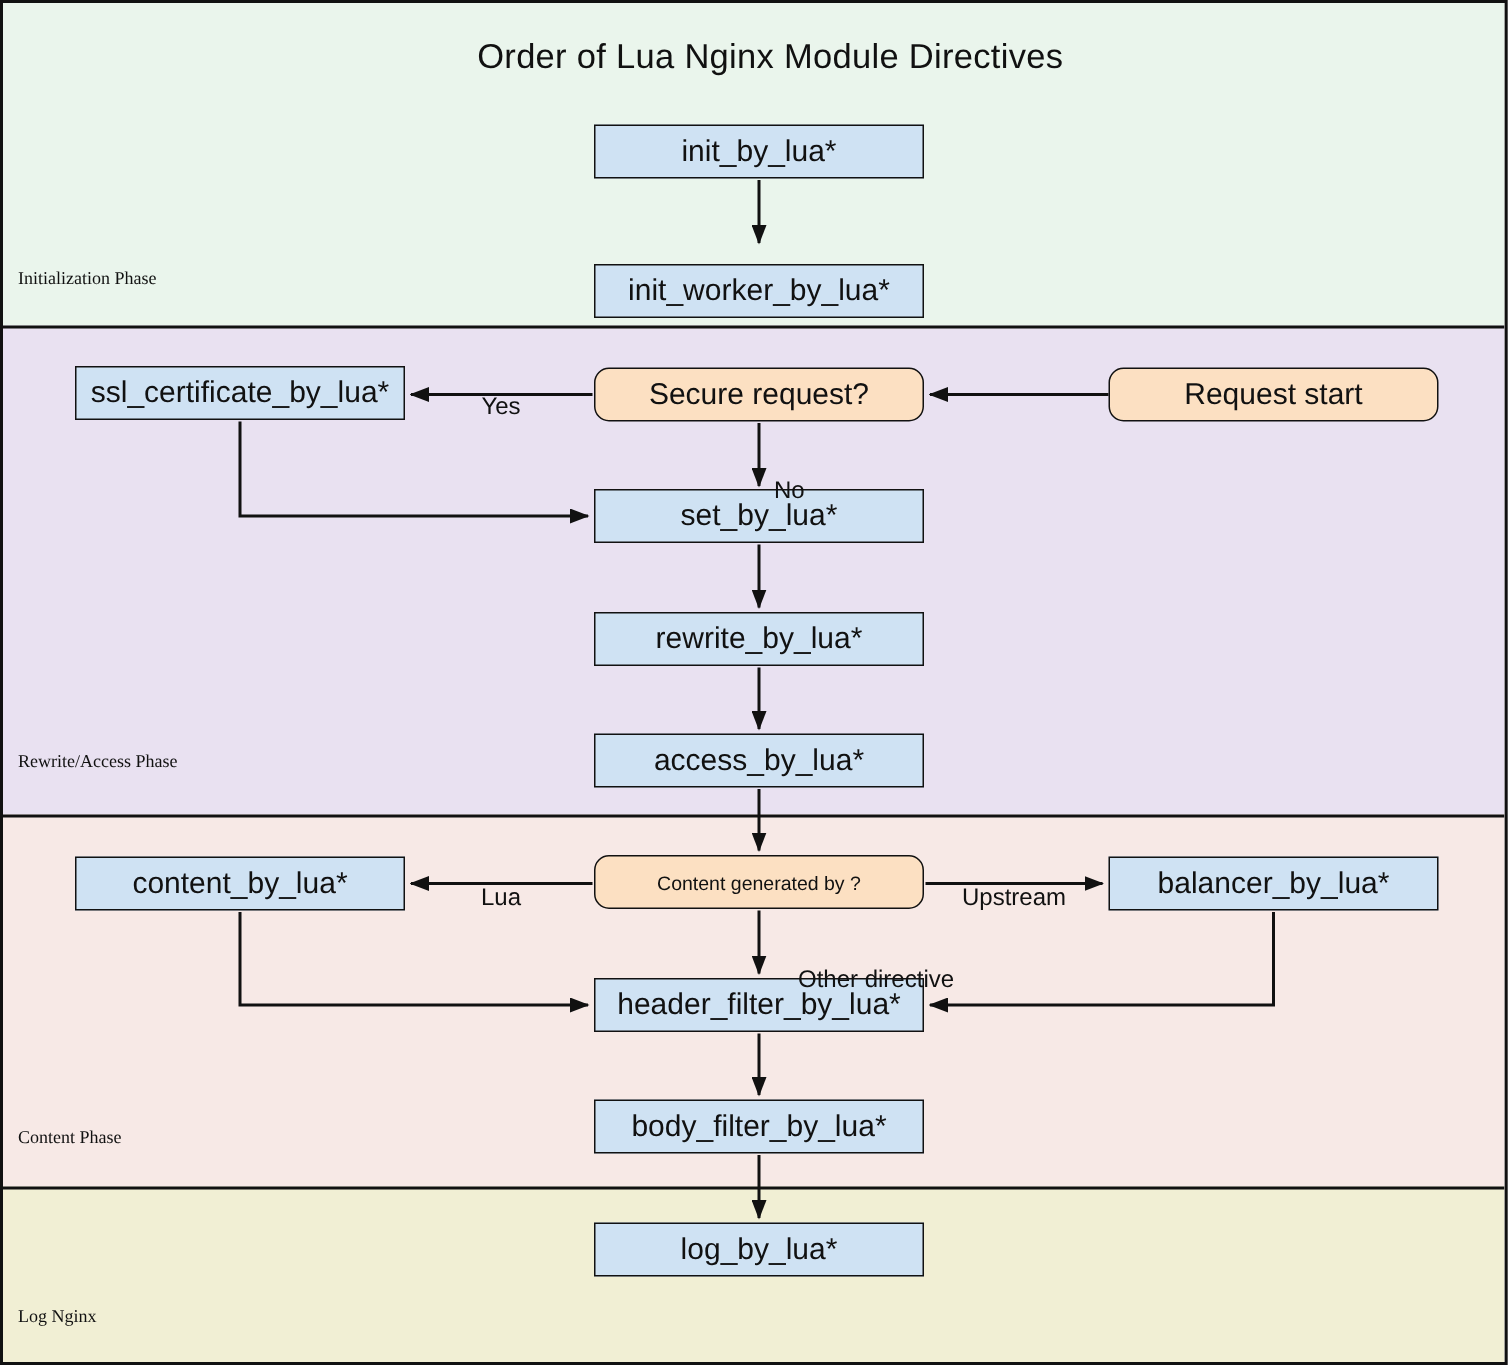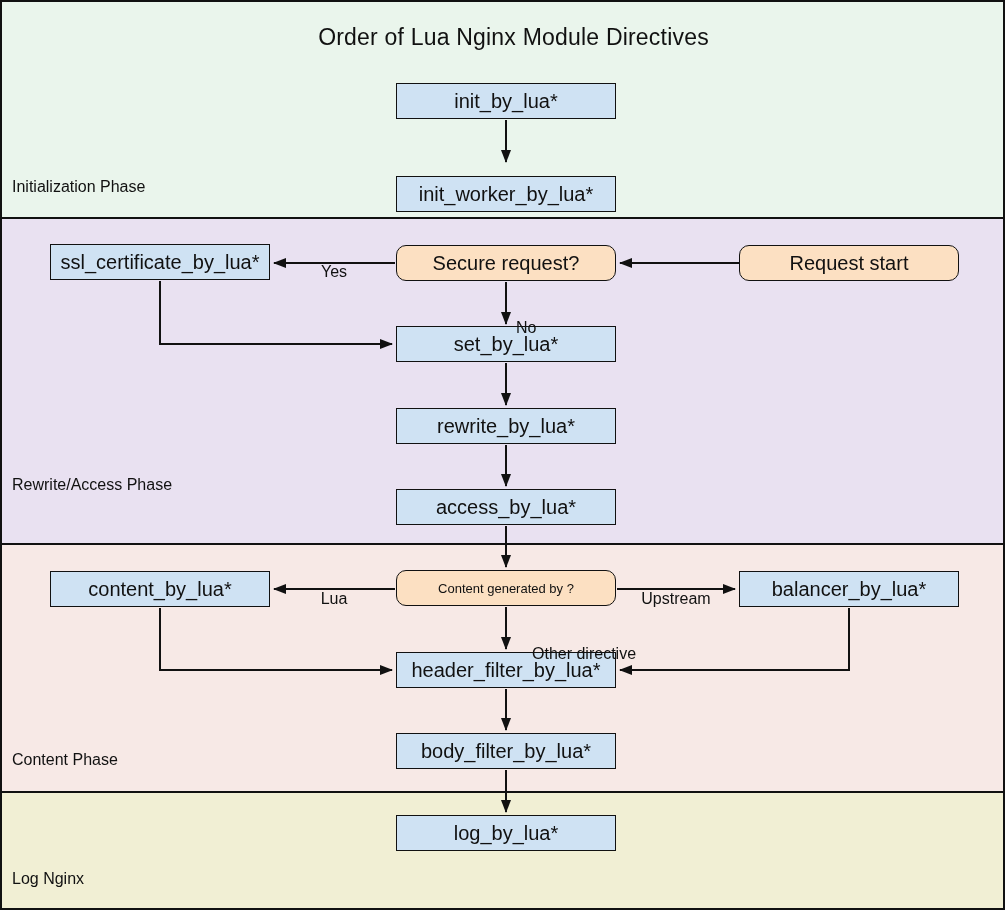--- a/index.html
+++ b/index.html
@@ -17,21 +17,21 @@
   .band+.band{border-top:2px solid #111;}
   .band-init{top:0;height:215px;background:var(--phase_init_bg,#eaf5ec);}
   .band-rewrite{top:215px;height:326px;background:var(--phase_rewrite_bg,#e9e1f1);}
   .band-content{top:541px;height:248px;background:var(--phase_content_bg,#f7e9e6);}
   .band-log{top:789px;height:121px;background:var(--phase_log_bg,#f1efd4);}
   .title{
     position:absolute;top:22px;left:0;width:100%;
     text-align:center;font-size:23px;padding-left:22px;box-sizing:border-box;
     letter-spacing:0.2px;
   }
-  .phase-label{position:absolute;left:10px;font-size:16px;}
+  .phase-label{position:absolute;left:10px;font-size:12px;font-family:Liberation Serif, serif;}
   .node,.decision{
     position:absolute;width:220px;height:36px;
     display:flex;align-items:center;justify-content:center;
     box-sizing:border-box;
     font-size:20px;
     border:1.5px solid #111;
   }
   .node{background:var(--node_bg,#cfe2f3);}
   .decision{background:var(--decision_bg,#fce0c2);border-radius:10px;}
   .decision.small{font-size:13px;}
@@ -45,21 +45,21 @@
 <div class="canvas">
 
   <div class="band band-init"></div>
   <div class="band band-rewrite"></div>
   <div class="band band-content"></div>
   <div class="band band-log"></div>
 
   <div class="title">Order of Lua Nginx Module Directives</div>
 
   <div class="phase-label" style="top:176px;">Initialization Phase</div>
-  <div class="phase-label" style="top:474px;">Rewrite/Access Phase</div>
+  <div class="phase-label" style="top:498px;">Rewrite/Access Phase</div>
   <div class="phase-label" style="top:749px;">Content Phase</div>
   <div class="phase-label" style="top:868px;">Log Nginx</div>
 
   <svg class="edges" width="1005" height="910" viewBox="0 0 1005 910">
     <defs>
       <marker id="ah" markerUnits="userSpaceOnUse" markerWidth="13" markerHeight="10" viewBox="0 0 13 10" refX="12" refY="5" orient="auto">
         <path d="M0,0 L13,5 L0,10 Z" fill="#111"></path>
       </marker>
     </defs>
     <g stroke="#111" stroke-width="2" fill="none">

